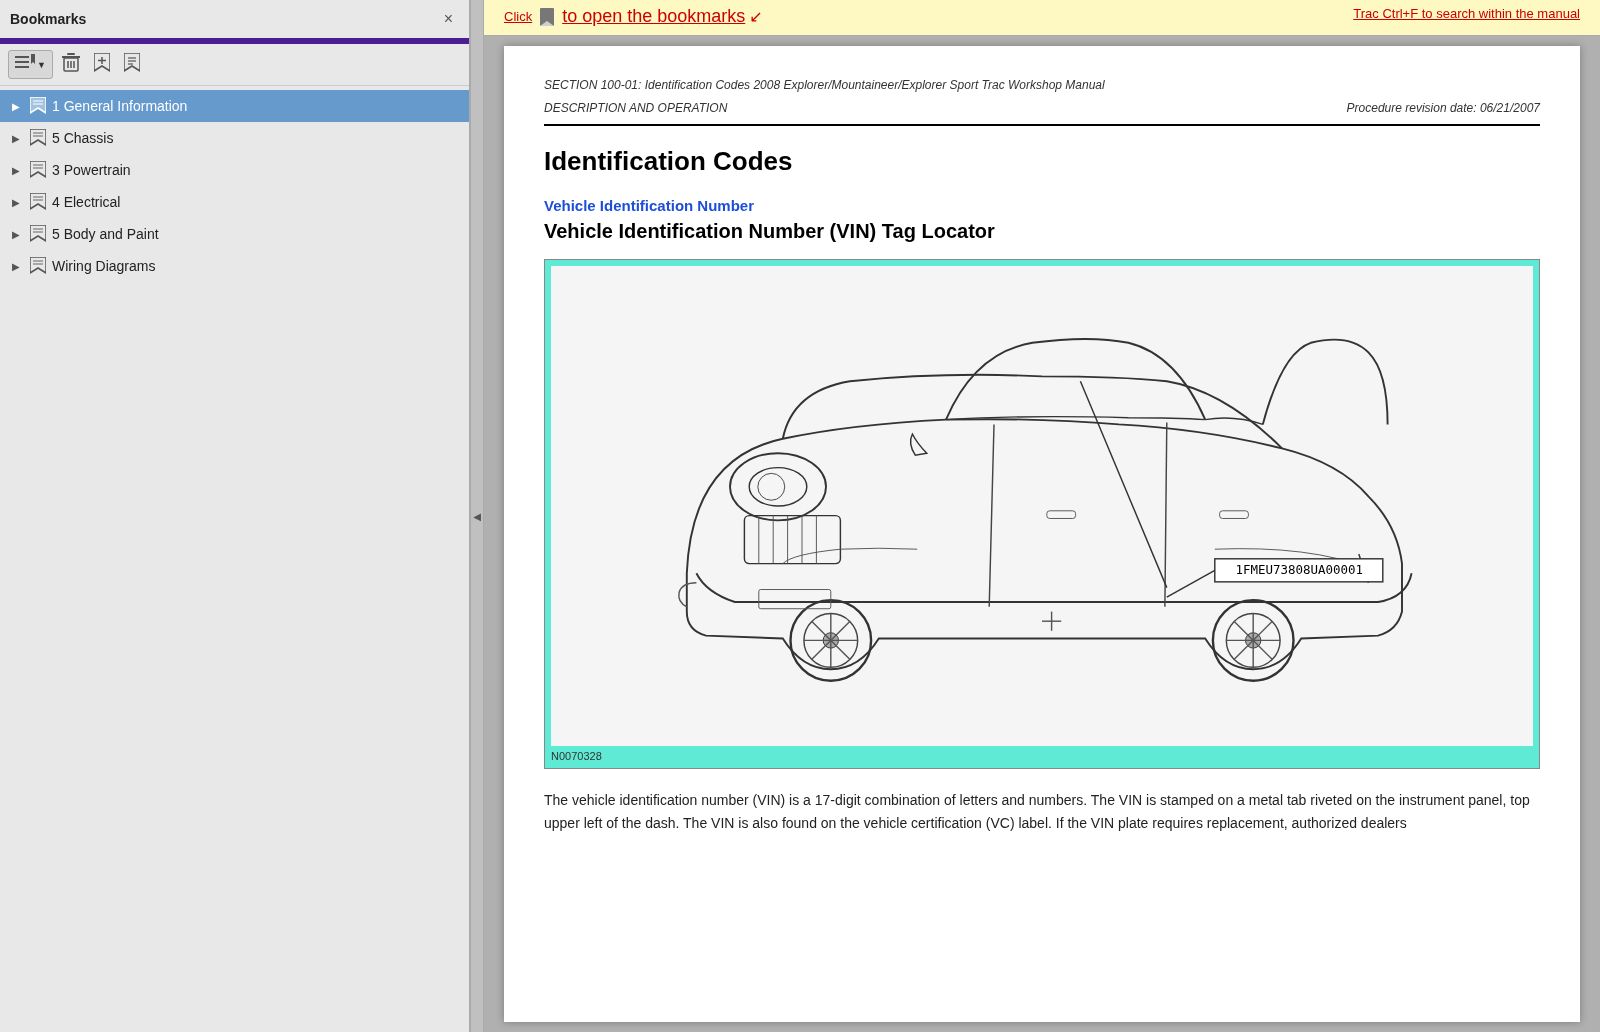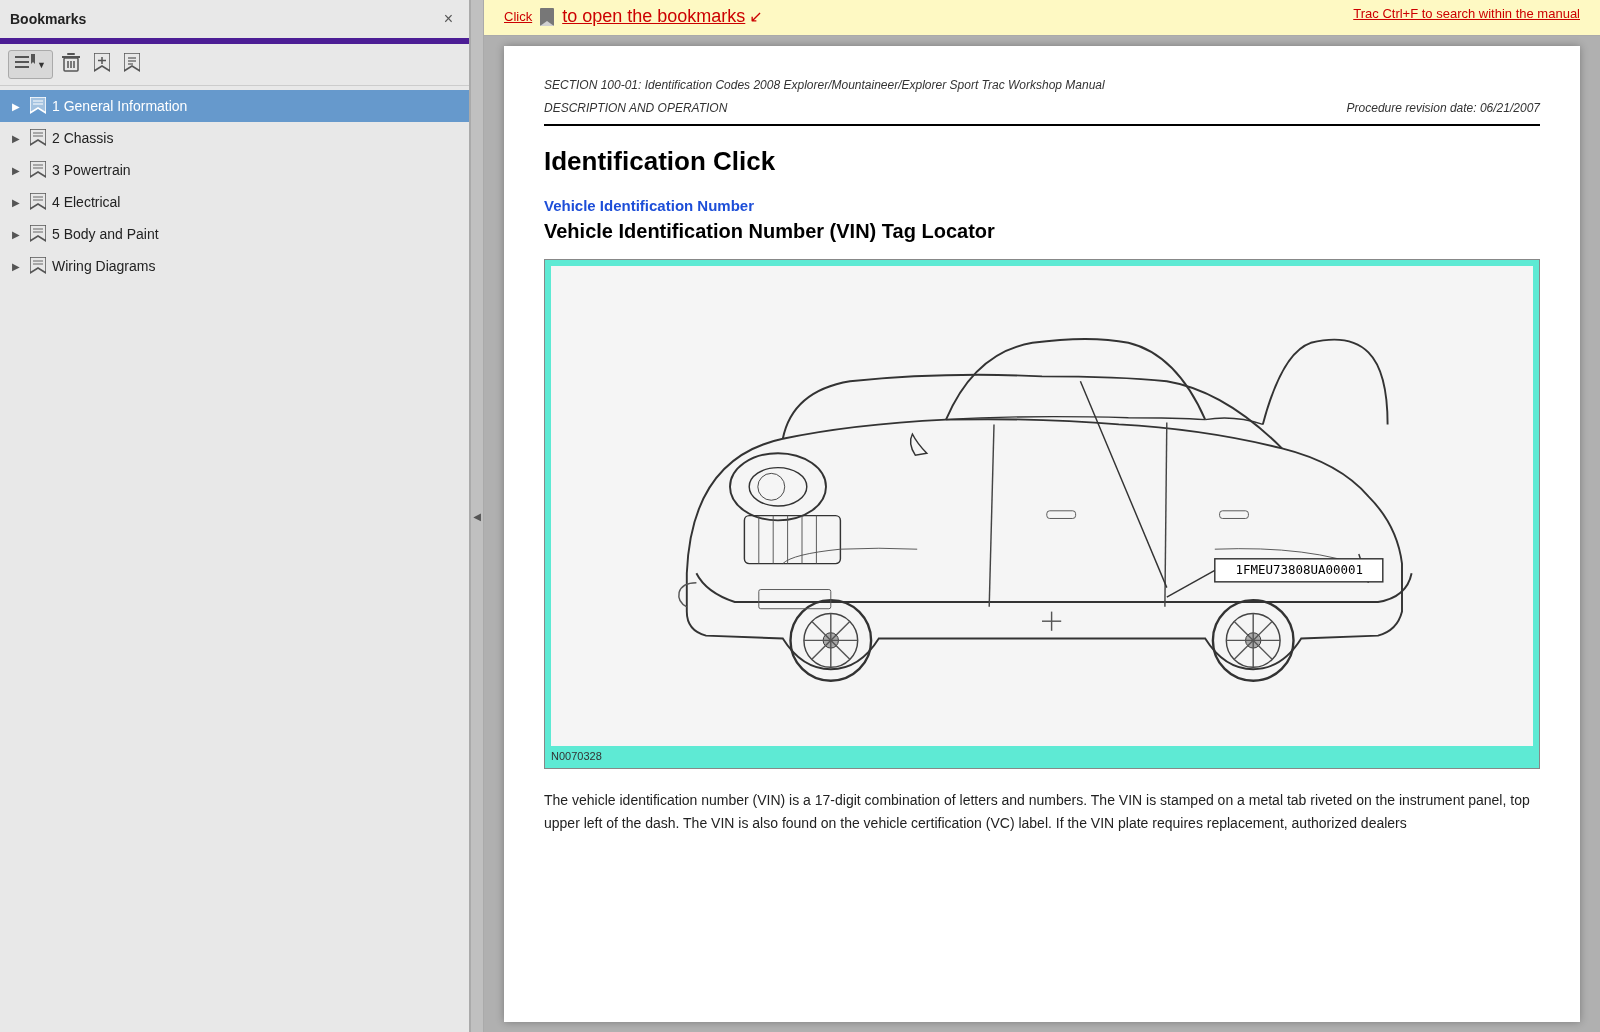--- a/index.html
+++ b/index.html
@@ -279,21 +279,21 @@
         </svg>
         <span>1 General Information</span>
       </div>
       <div class="sidebar-item">
         <span class="chevron">▶</span>
         <svg width="16" height="18" viewBox="0 0 16 18">
           <polygon points="0,0 16,0 16,16 8,11 0,16" fill="none" stroke="#555" stroke-width="1.5"></polygon>
           <line x1="3" y1="4" x2="13" y2="4" stroke="#666" stroke-width="1"></line>
           <line x1="3" y1="7" x2="13" y2="7" stroke="#666" stroke-width="1"></line>
         </svg>
-        <span>2 Chassis</span>
+        <span>5 Chassis</span>
       </div>
       <div class="sidebar-item">
         <span class="chevron">▶</span>
         <svg width="16" height="18" viewBox="0 0 16 18">
           <polygon points="0,0 16,0 16,16 8,11 0,16" fill="none" stroke="#555" stroke-width="1.5"></polygon>
           <line x1="3" y1="4" x2="13" y2="4" stroke="#666" stroke-width="1"></line>
           <line x1="3" y1="7" x2="13" y2="7" stroke="#666" stroke-width="1"></line>
         </svg>
         <span>3 Powertrain</span>
       </div>
@@ -348,21 +348,21 @@
   <div id="page-area">
     <div class="section-meta">
       <span>SECTION 100-01: Identification Codes   2008 Explorer/Mountaineer/Explorer Sport Trac Workshop Manual</span>
     </div>
     <div class="section-meta" style="display:flex;justify-content:space-between;gap:12px;">
       <span>DESCRIPTION AND OPERATION</span>
       <span>Procedure revision date: 06/21/2007</span>
     </div>
     <hr class="section-divider">
 
-    <h1 class="page-heading">Identification Click</h1>
+    <h1 class="page-heading">Identification Codes</h1>
 
     <p class="sub-heading-bold">Vehicle Identification Number</p>
     <h2 class="section-heading">Vehicle Identification Number (VIN) Tag Locator</h2>
 
     <div class="vehicle-diagram-container">
       <svg class="vehicle-diagram-svg" viewBox="0 0 900 500" xmlns="http://www.w3.org/2000/svg" style="background:#f5f5f5;">
 
         <path d="M80,320 Q85,200 180,180 Q250,165 350,160 Q450,158 530,165 Q620,170 700,190 Q760,205 790,240 Q820,270 825,310 L825,360 Q820,380 800,385 L720,388 Q700,420 670,420 Q640,420 620,388 L280,388 Q260,420 230,420 Q200,420 180,388 L100,385 Q80,380 80,360 Z" fill="none" stroke="#333" stroke-width="2"></path>
 
         <path d="M180,180 Q190,130 250,120 Q350,110 450,115 Q530,115 580,120 Q640,130 700,190" fill="none" stroke="#333" stroke-width="2"></path>

